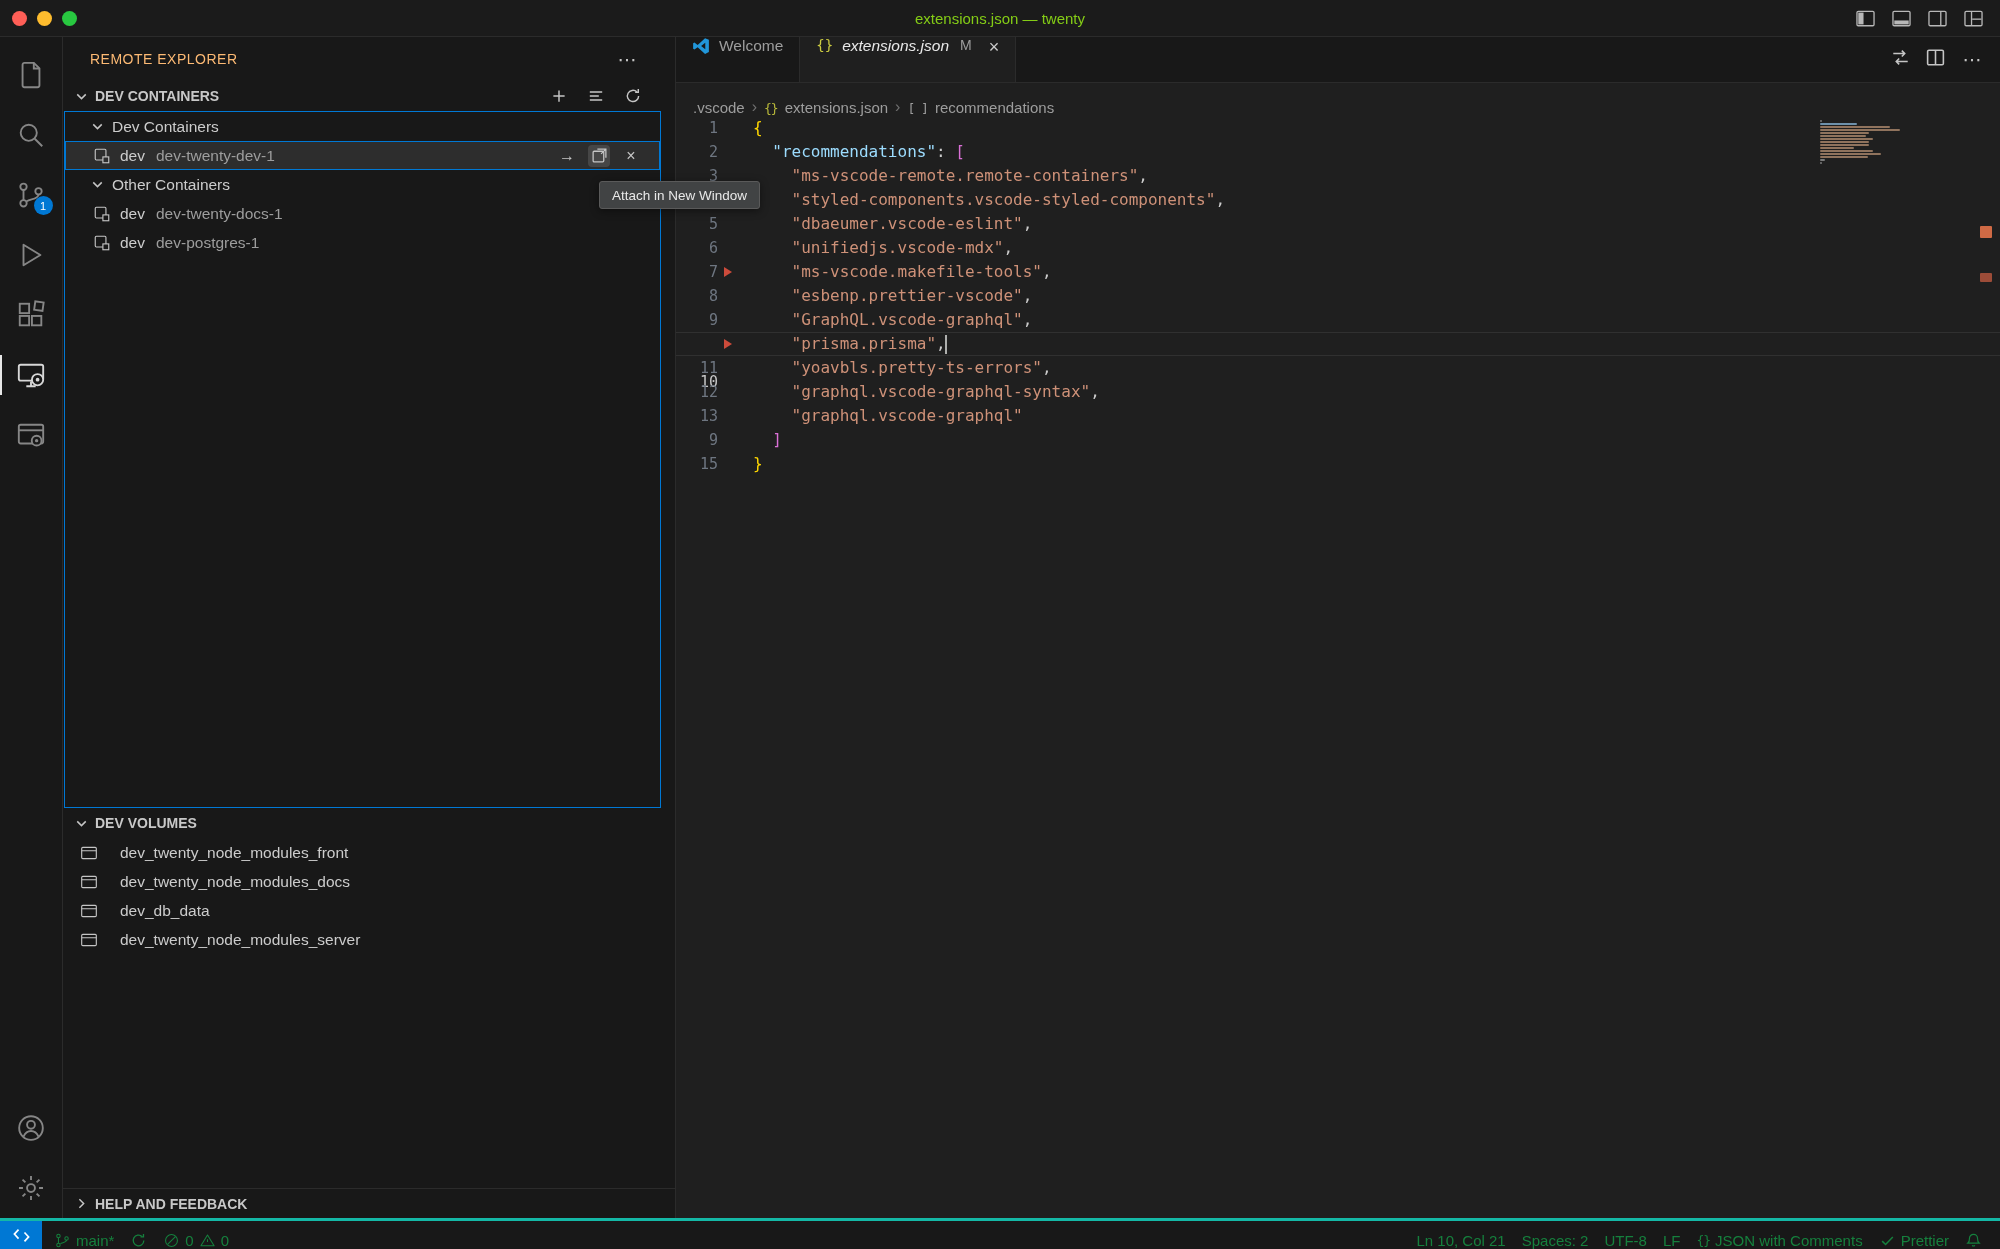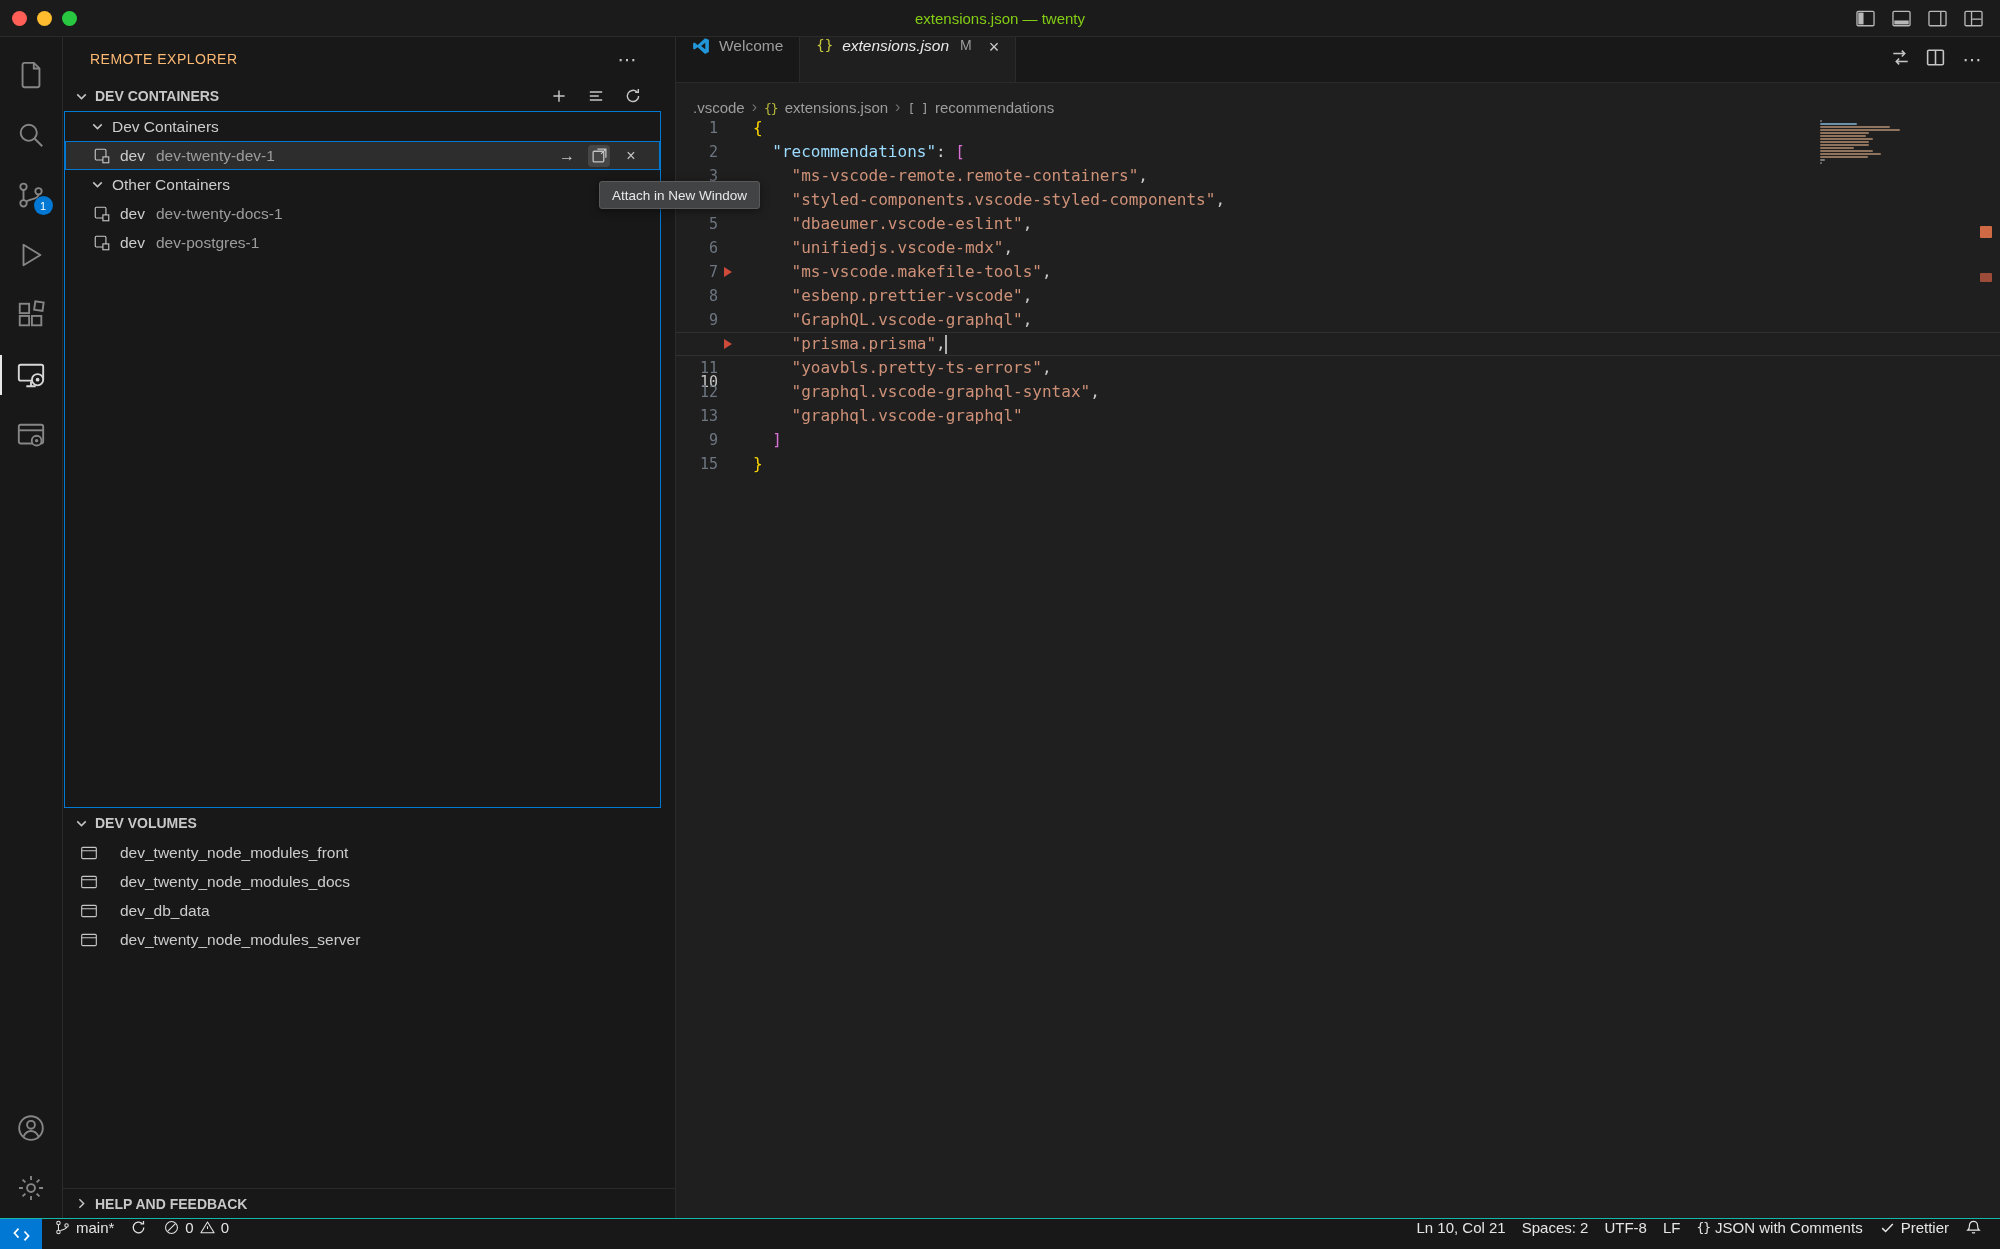--- a/index.html
+++ b/index.html
@@ -86,21 +86,21 @@
   .tk-str { color:#ce9178; } .tk-pn { color:#cccccc; } .tk-ws { }
   .cursor { display:inline-block; width:2px; height:19px; background:#aeafad; vertical-align:middle; margin-left:-1px; }
 
   .minimap { position:absolute; top:2px; right:94px; width:86px; display:flex; flex-direction:column; gap:1px; padding-top:2px; }
   .mm-line { height:2px; border-radius:1px; opacity:.85; }
   .ruler-mark { position:absolute; right:8px; width:12px; border-radius:1px; }
   .ruler-mark.m1 { top:110px; height:12px; background:#cf6a45; }
   .ruler-mark.m2 { top:157px; height:9px; background:#9c4c38; }
 
   
-  .statusbar { height:31px; background:#181818; border-top:1px solid #14b8a6; display:flex; align-items:flex-start; color:#e5e5e5; font-size:15px; flex:0 0 auto; }
+  .statusbar { height:31px; background:#181818; border-top:3px solid #14b8a6; display:flex; align-items:flex-end; color:#15803d; font-size:15px; flex:0 0 auto; }
   .remote-badge { width:42px; height:100%; background:#0078d4; display:flex; align-items:center; justify-content:center; color:#ffffff; flex:0 0 auto; }
   .sb-item { display:flex; align-items:center; gap:5px; padding:0 8px; height:100%; }
   .sb-left { display:flex; align-items:center; padding-left:4px; }
   .sb-right { margin-left:auto; display:flex; align-items:center; padding-right:10px; }
   .sb-item svg { width:17px; height:17px; }
   .braces-ico { font-family:"DejaVu Sans Mono", monospace; font-size:13px; letter-spacing:-1px; }
 </style>
 </head>
 <body>
 

